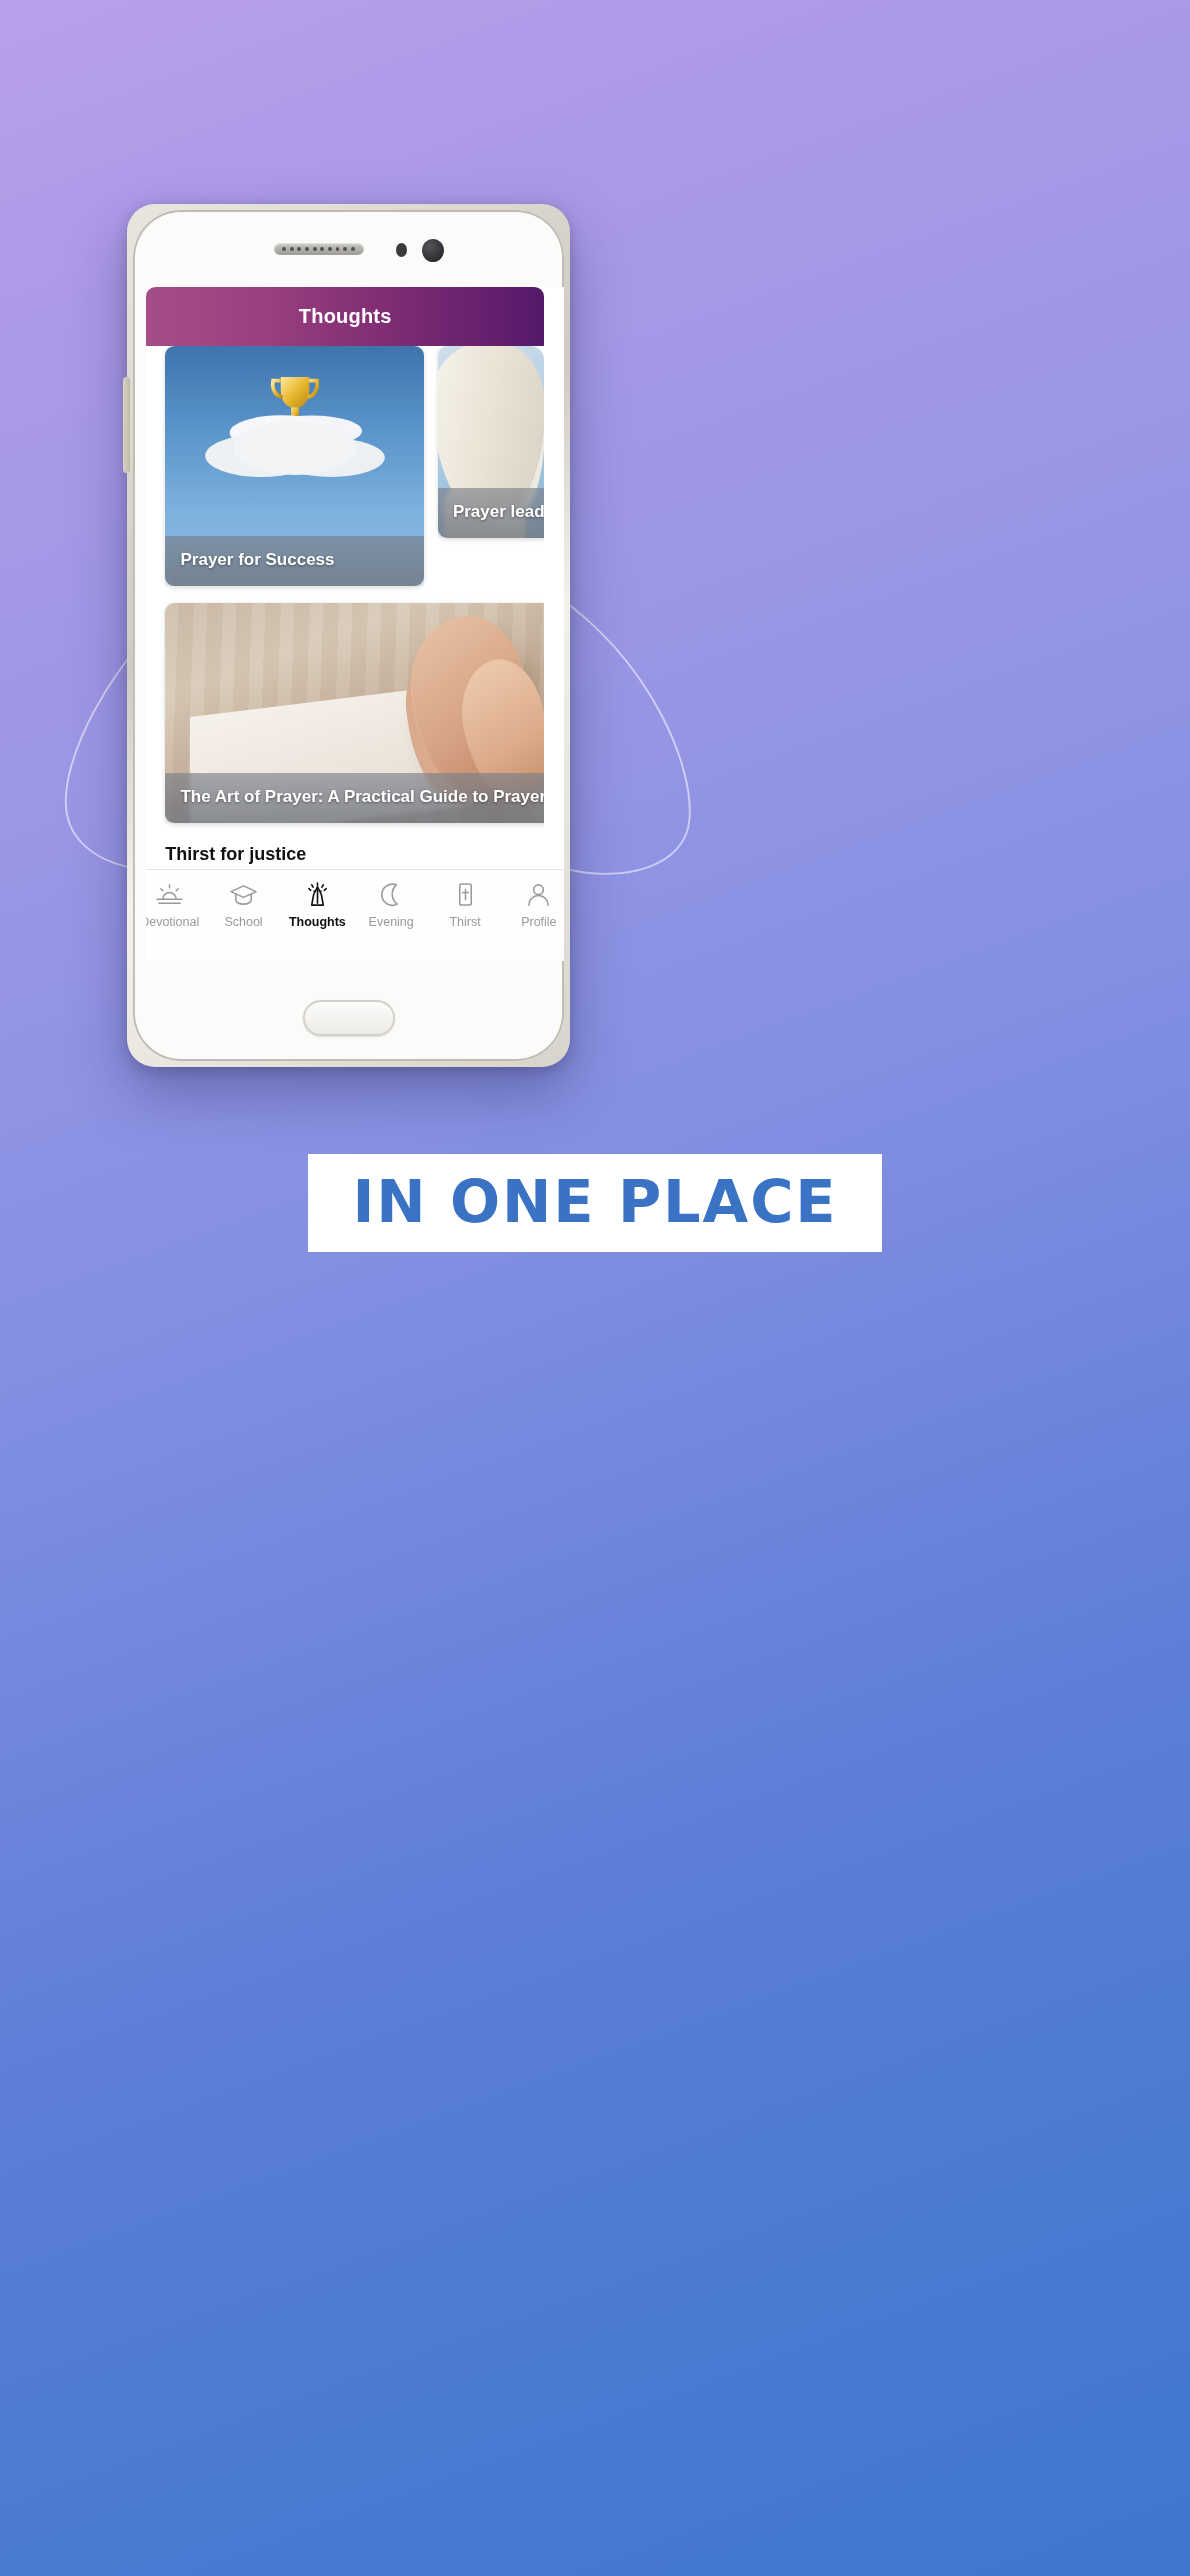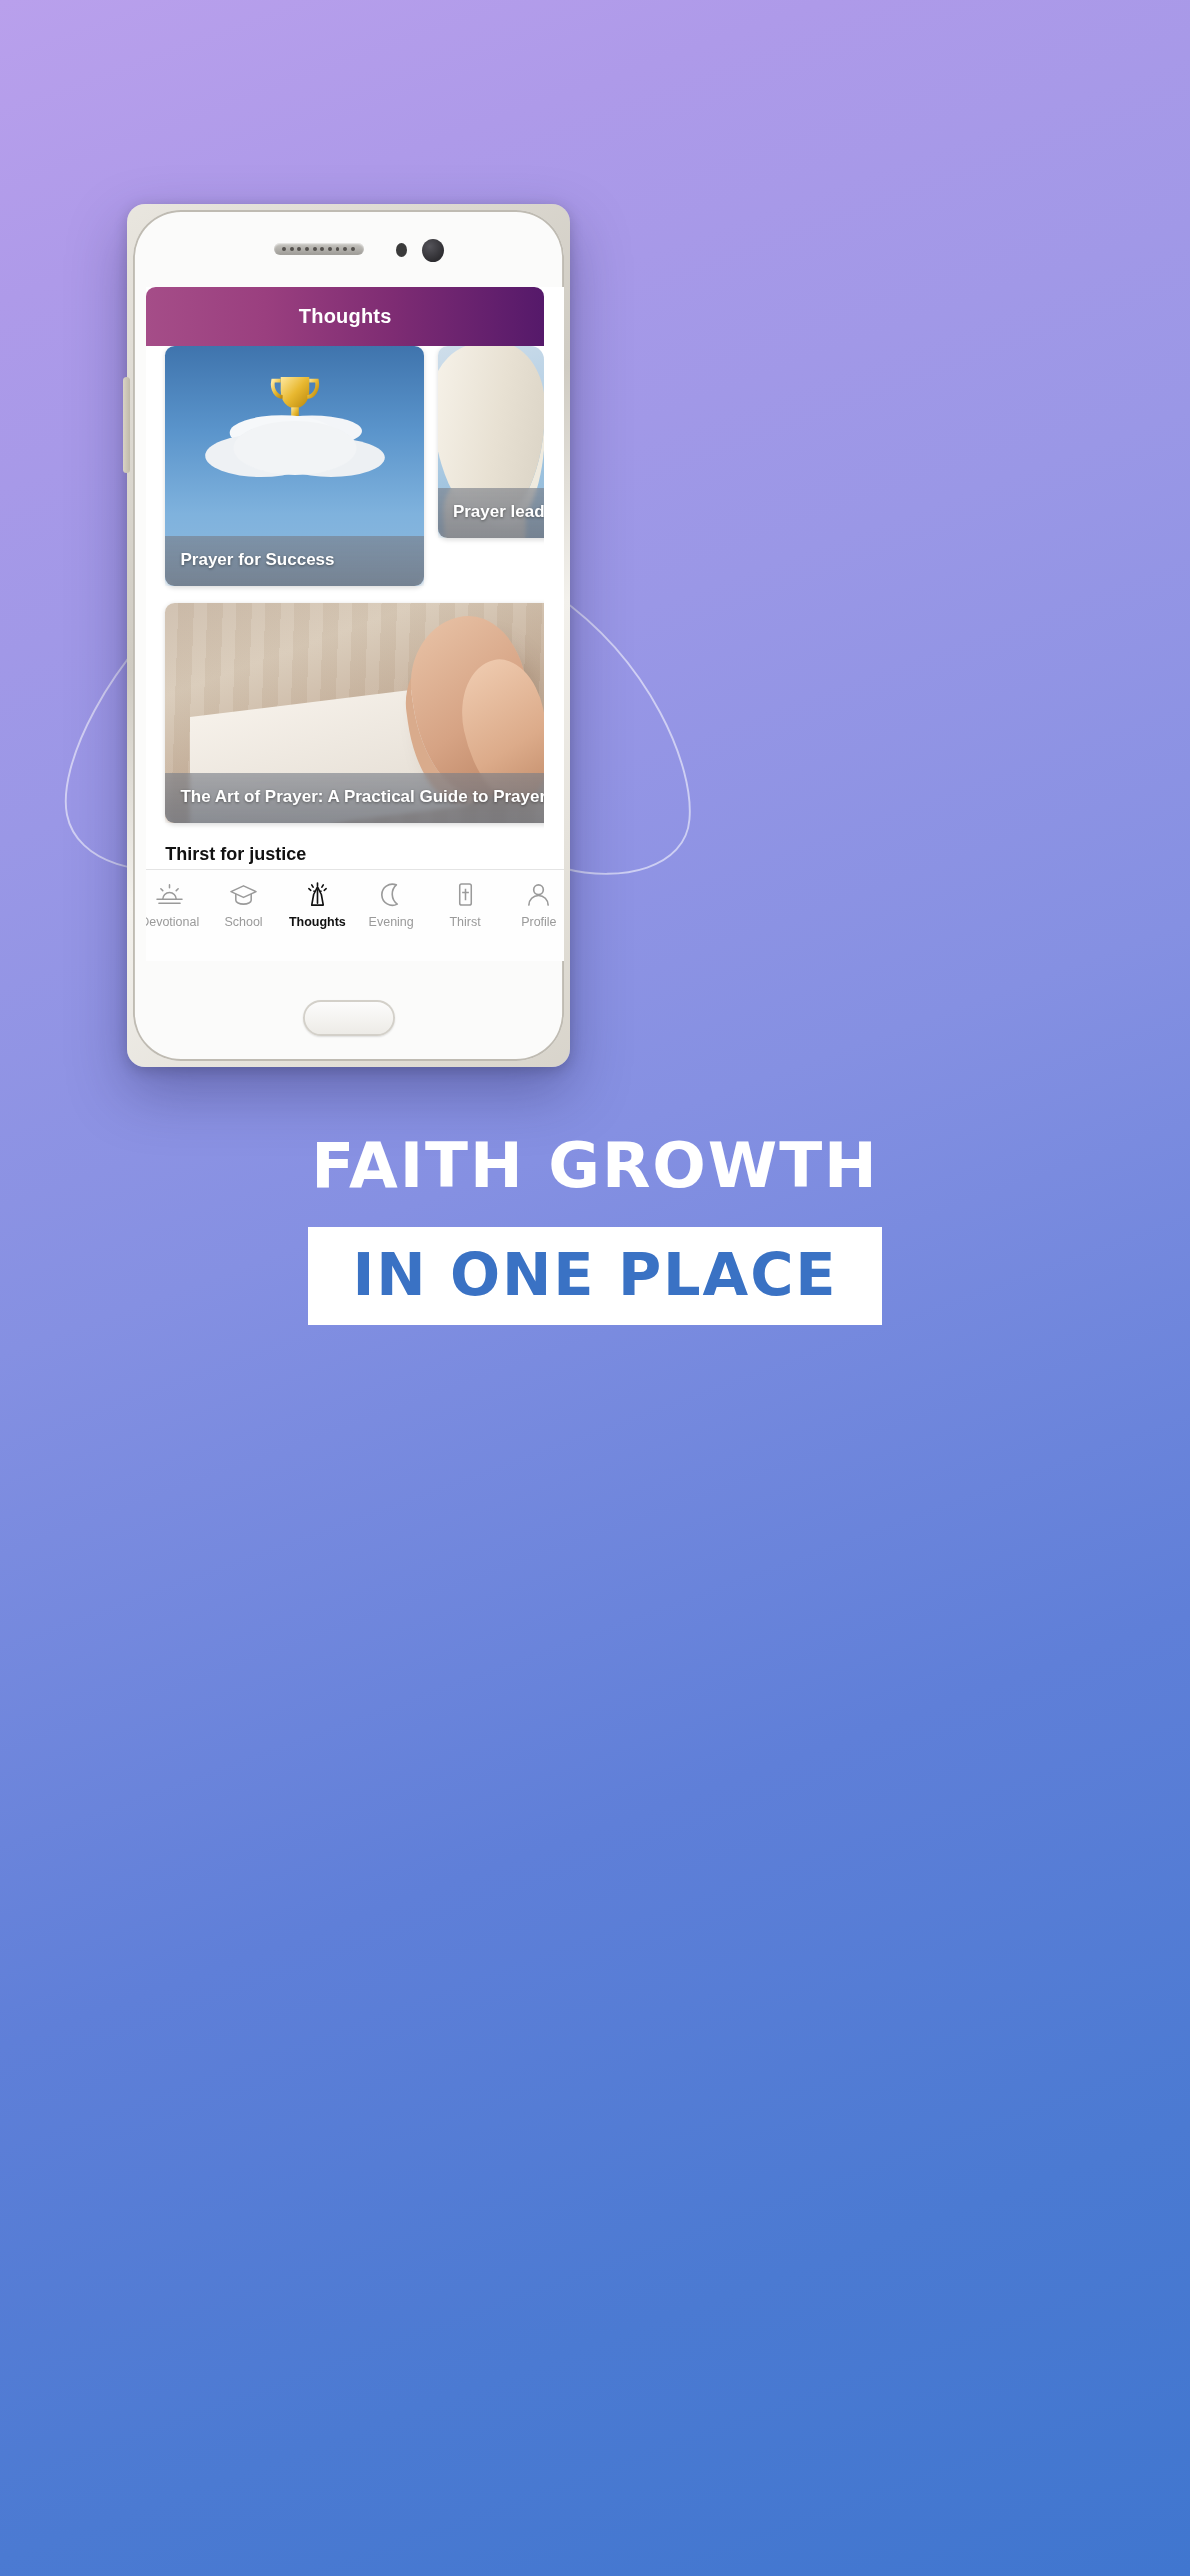--- a/index.html
+++ b/index.html
@@ -10,21 +10,21 @@
     position:relative; overflow:hidden;
   }
 
   
   .swoosh { position:absolute; pointer-events:none; }
 
   
   .phone {
     position:absolute; left:127px; top:204px;
     width:443px; height:863px;
-    border-radius:18px;
+    border-radius:28px;
     background:linear-gradient(145deg,#e9e6df,#cfcbc2 40%,#f3f1ec 60%,#d8d4cb);
     padding:5.8px;
     box-shadow:0 25px 58px rgba(30,30,80,.35), 0 3.8px 13.4px rgba(0,0,0,.18);
   }
   .phone-inner {
     width:100%; height:100%;
     border-radius:48px;
     background:#fbfbfa;
     position:relative; overflow:hidden;
     box-shadow:inset 0 0 0 1.9px #bfbbb2;
@@ -313,18 +313,17 @@
         </div>
 
       </div>
     </div>
 
     <div class="home-btn"></div>
   </div>
 </div>
 
 <div class="headline">
-  <div class="hl-1">FAITH GROWTH</div>
   <div class="hl-2-wrap">
     <div class="hl-2">IN ONE PLACE</div>
   </div>
 </div>
 
 
 </body></html>

